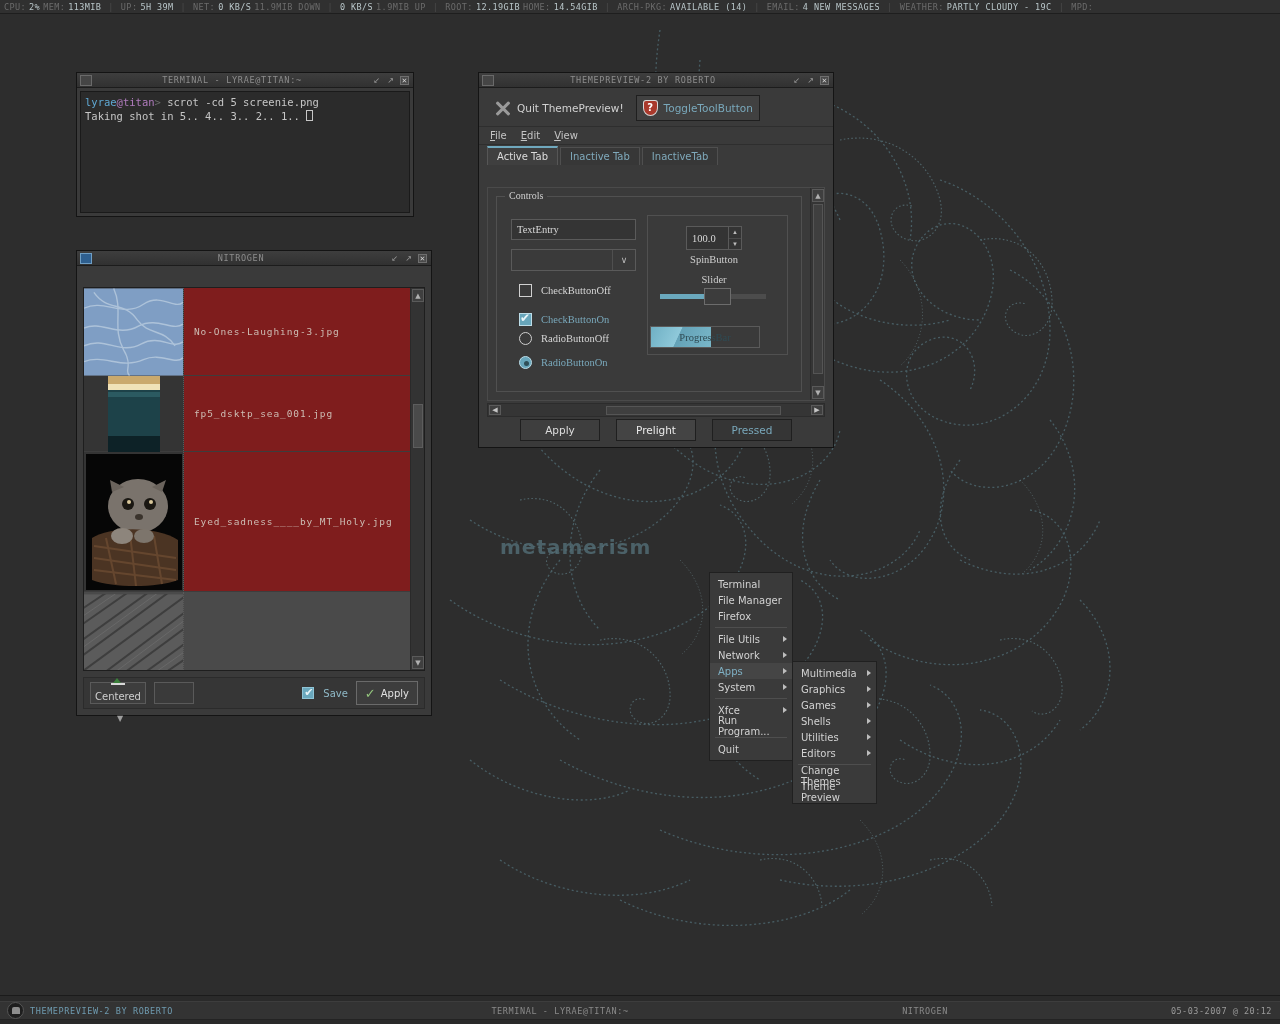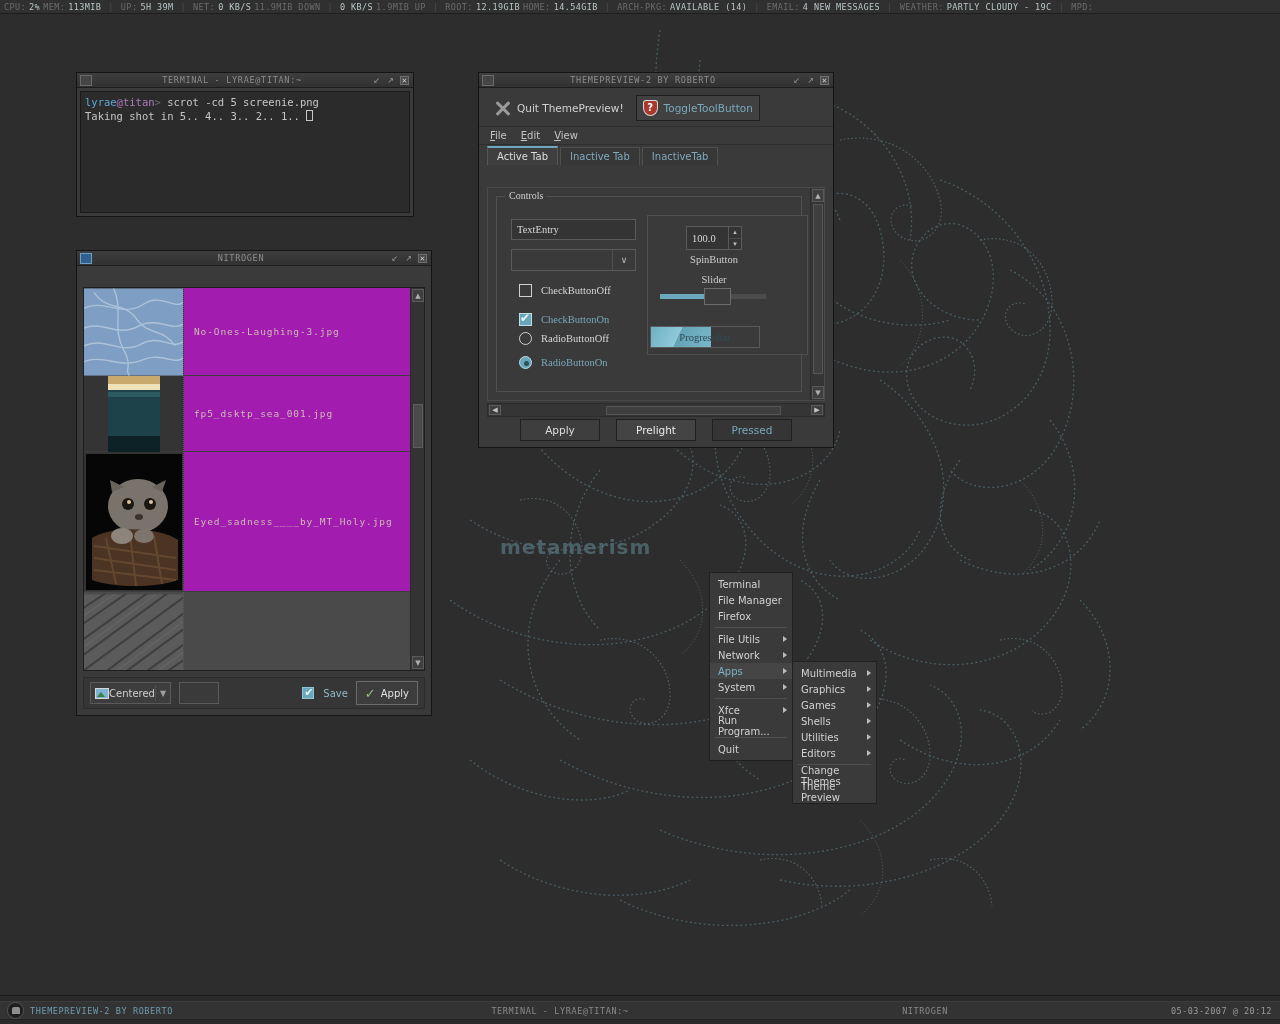--- a/index.html
+++ b/index.html
@@ -131,21 +131,21 @@
   #nit-body{ position:absolute; left:0; top:16px; right:0; bottom:0; padding:4px; }
   #nit-list-wrap{
     position:absolute; left:6px; top:20px; right:6px; bottom:44px;
     background:#333333; border:1px solid #1e1e1e;
     overflow:hidden; display:flex;
   }
   #nit-list{ flex:1; overflow:hidden; position:relative; }
   .nit-row{
     display:flex; align-items:stretch;
     border-bottom:1px solid #3d3d3d;
-    background:#a21caf;
+    background:#7f1d1d;
   }
   .nit-row.selected{ background:#4a4a4a; }
   .nit-thumb-cell{
     width:100px; flex:0 0 100px;
     border-right:1px dotted #5a5a5a;
     display:flex; align-items:center; justify-content:center;
     background:#343434;
   }
   .nit-thumb{ display:block; }
   .nit-name{
@@ -170,21 +170,21 @@
     position:absolute; left:2px; top:116px; width:10px; height:44px;
     background:#4a4a4a; border:1px solid #5d5d5d;
   }
   #nit-bottom{
     position:absolute; left:6px; right:6px; bottom:6px; height:32px;
     background:#363636; border:1px solid #2b2b2b;
     display:flex; align-items:center; padding:0 6px; gap:8px;
   }
   .combo{
     height:22px; background:#3d3d3d; border:1px solid #5a5a5a;
-    display:flex; align-items:center; padding:0 4px; 
+    display:flex; align-items:center; padding:0 4px; gap:6px;flex-direction:column;
   }
   .combo .mini-img{
     width:14px; height:11px; background:#7fb3d5;
     border:1px solid #d8d8d8; position:relative;
   }
   .combo .mini-img:after{
     content:""; position:absolute; left:1px; bottom:1px;
     border-left:4px solid transparent; border-right:4px solid transparent;
     border-bottom:5px solid #3b7f3b;
   }
@@ -327,21 +327,21 @@
     background:#68a6bb; border:1px solid #bddde8; position:relative;
   }
   .rb-on:after{
     content:""; position:absolute; left:3.5px; top:3.5px;
     width:5px; height:5px; border-radius:50%; background:#2f4f58;
   }
   .ctl-lbl{ font-size:10.5px; color:#d6d6d6; }
   .ctl-lbl.accent{ color:#79a8bb; }
 
   .subframe{
-    position:absolute; left:150px; top:18px; width:161px; height:140px;
+    position:absolute; left:150px; top:18px; width:141px; height:140px;
     border:1px solid #505050; background:#3a3a3a;
   }
   .spin{
     position:absolute; left:38px; top:10px; width:56px; height:24px;
     background:#343434; border:1px solid #5a5a5a;
     display:flex; align-items:center;
   }
   .spin .val{ flex:1; padding-left:5px; font-size:10.5px; color:#d9d9d9; }
   .spin .btns{
     width:13px; height:100%; border-left:1px solid #5a5a5a;

